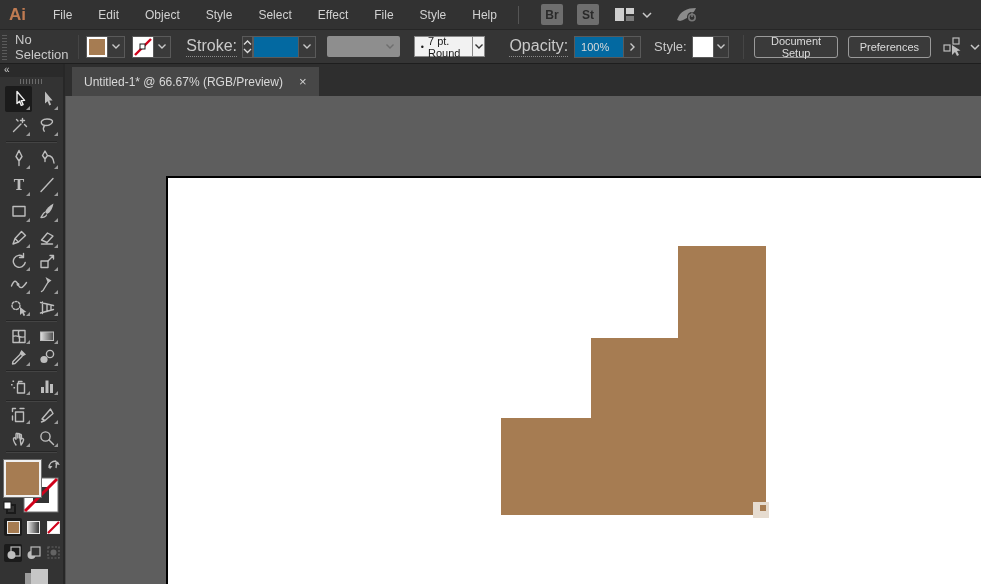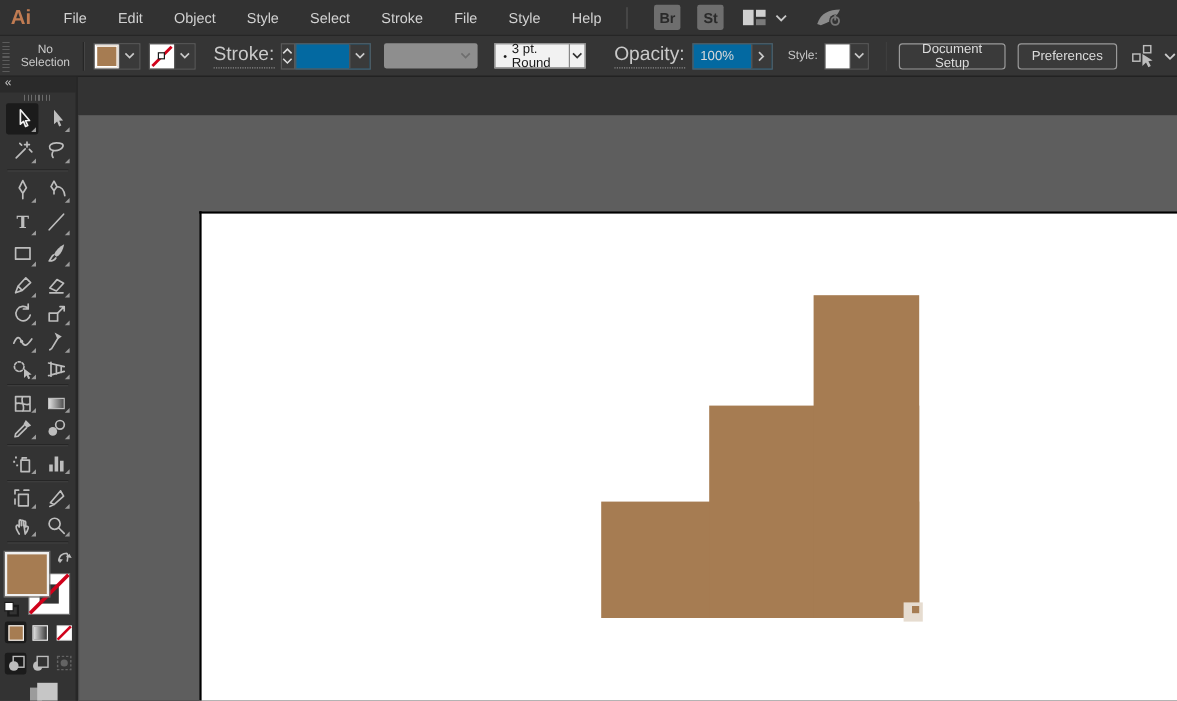--- a/index.html
+++ b/index.html
@@ -19,21 +19,21 @@
           margin-left:14px;}
   .ws-btn{display:flex;align-items:center;margin-left:16px;}
   .chev{display:inline-block;}
   .gpu-btn{margin-left:22px;display:flex;align-items:center;}
 
   
   .control-bar{position:absolute;left:0;top:30px;width:981px;height:34px;background:#353535;
                border-bottom:1px solid #1E1E1E;box-sizing:border-box;display:flex;align-items:center;}
   .cb-grip{width:7px;height:26px;margin-left:2px;
            background:repeating-linear-gradient(0deg,#5b5b5b 0 1px,transparent 1px 3px);}
-  .cb-label{color:#C9C9C9;font-size:10px;text-align:center;}
+  .cb-label{color:#C9C9C9;font-size:13px;}
   .cb-link{color:#C9C9C9;font-size:16px;border-bottom:1px dotted #8a8a8a;padding-bottom:1px;}
   .vsep{width:1px;height:24px;background:#262626;border-right:1px solid #454545;}
   .swatch-widget{display:flex;height:22px;border:1px solid #5a5a5a;box-sizing:border-box;background:#3A3A3A;}
   .swatch-box{width:20px;height:20px;box-sizing:border-box;position:relative;background:#fff;}
   .swatch-fill-inner{position:absolute;inset:1px;border:1px solid #fff;}
   .chev-box{width:16px;height:20px;display:flex;align-items:center;justify-content:center;
             border-left:1px solid #5a5a5a;background:#3A3A3A;}
   .stepper{width:15px;height:22px;background:#3A3A3A;border:1px solid #5a5a5a;box-sizing:border-box;
            display:flex;flex-direction:column;align-items:center;justify-content:center;gap:2px;}
   .field{height:22px;background:#0369a1;border:1px solid #5a5a5a;box-sizing:border-box;
@@ -109,21 +109,21 @@
 
 <div class="app">
 
   <div class="menu-bar">
     <span class="ai-logo">Ai</span>
     <span class="menu-item">File</span>
     <span class="menu-item">Edit</span>
     <span class="menu-item">Object</span>
     <span class="menu-item">Style</span>
     <span class="menu-item">Select</span>
-    <span class="menu-item">Stroke</span>
+    <span class="menu-item">Effect</span>
     <span class="menu-item">File</span>
     <span class="menu-item">Style</span>
     <span class="menu-item">Help</span>
     <span class="mb-sep"></span>
     <span class="sq-btn">Br</span>
     <span class="sq-btn">St</span>
     <span class="ws-btn">
       <svg width="20" height="14">
         <rect x="0" y="0" width="9" height="13" fill="#CFCFCF"></rect>
         <rect x="11" y="0" width="8" height="6" fill="#CFCFCF"></rect>
@@ -195,21 +195,21 @@
     <span class="brush-dd" style="margin-left:11px">
       <span></span>
       <svg width="10" height="7" style="margin-right:5px">
         <path d="M1.5 1.5 L5 5 L8.5 1.5" stroke="#6E6E6E" stroke-width="1.4" fill="none"></path>
         </svg>
     </span>
 
     <span style="display:flex;margin-left:14px">
       <span class="white-dd">
         <span class="dot">•</span>
-        <span class="txt">3 pt. Round</span>
+        <span class="txt">7 pt. Round</span>
       </span>
       <span class="white-chev">
         <svg width="10" height="7">
           <path d="M1.5 1.5 L5 5 L8.5 1.5" stroke="#333" stroke-width="1.4" fill="none"></path>
           </svg>
       </span>
     </span>
 
     <span class="cb-link" style="margin-left:24px">Opacity:</span>
     <span class="field" style="margin-left:6px">
@@ -498,20 +498,26 @@
           </svg>
       </span>
     </div>
 
     <div class="screen-mode">
       <span class="sm-back"></span>
       <span class="sm-front"></span>
     </div>
   </div>
 
+  <div class="tab-bar">
+    <div class="doc-tab">
+      <span class="title">Untitled-1* @ 66.67% (RGB/Preview)</span>
+      <span class="close">×</span>
+    </div>
+  </div>
 
   <div class="canvas">
     <div class="artboard"></div>
     <div style="position:absolute;inset:0;">
         <div class="shape-rect" style="left: 435px; top: 322px; width: 265px; height: 97px; background: rgb(166, 124, 82);"></div>
         <div class="shape-rect" style="left: 525px; top: 242px; width: 175px; height: 177px; background: rgb(166, 124, 82);"></div>
         <div class="shape-rect" style="left: 612px; top: 150px; width: 88px; height: 269px; background: rgb(166, 124, 82);"></div>
         <div class="shape-rect" style="left: 687px; top: 406px; width: 16px; height: 16px; background: rgb(230, 220, 208);"></div>
         <div class="shape-rect" style="left: 694px; top: 409px; width: 6px; height: 6px; background: rgb(166, 124, 82);"></div>
       </div>

